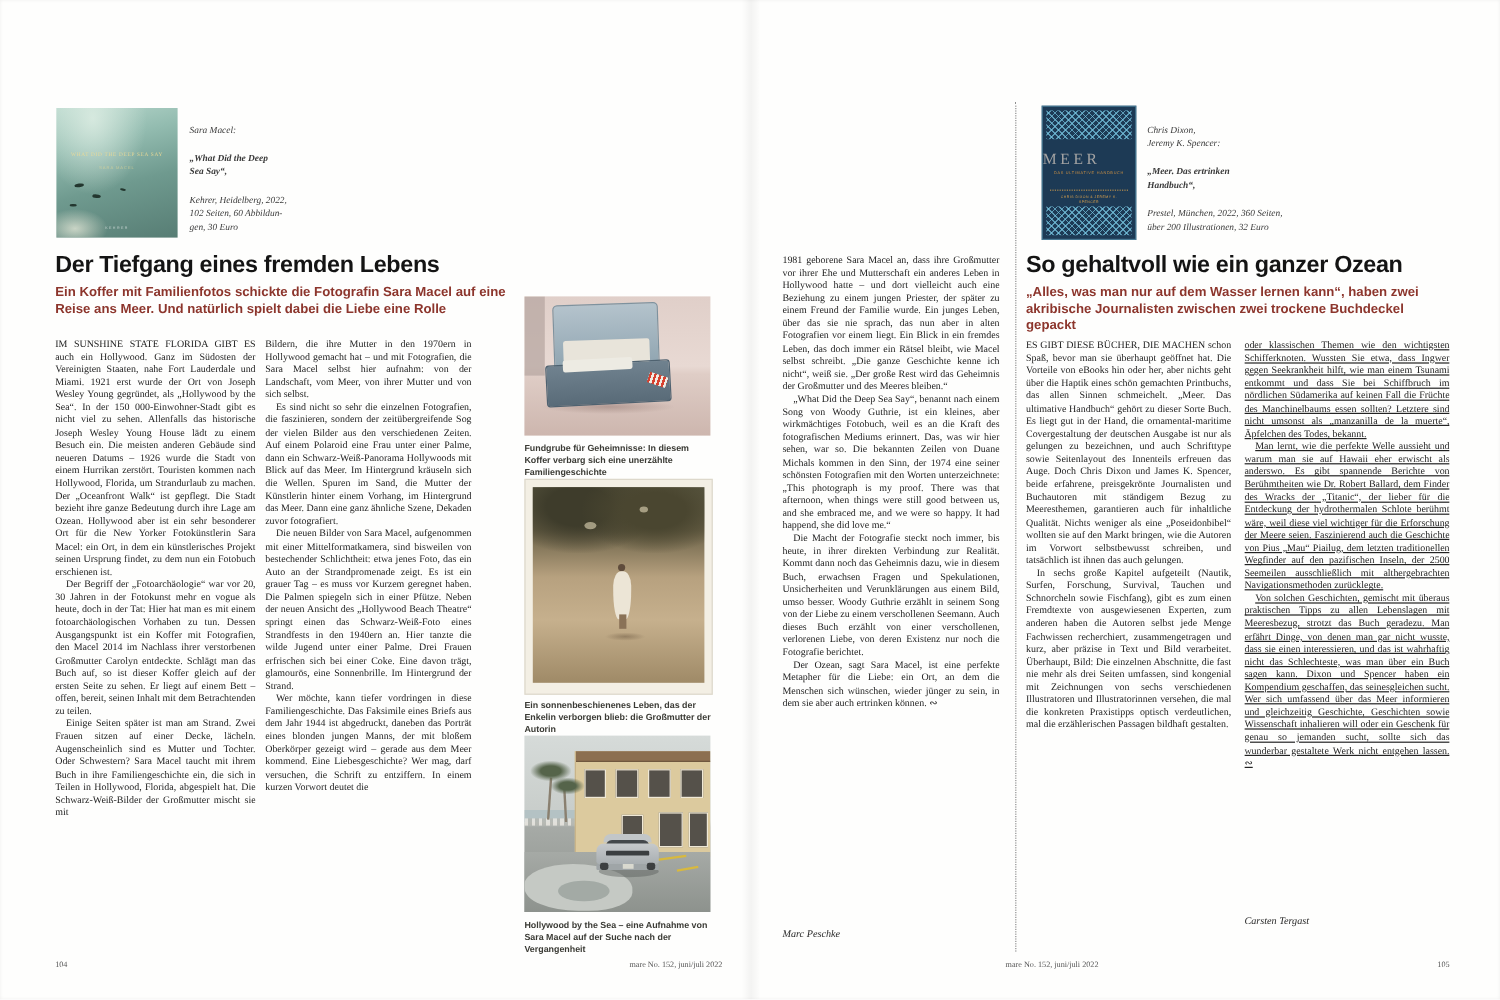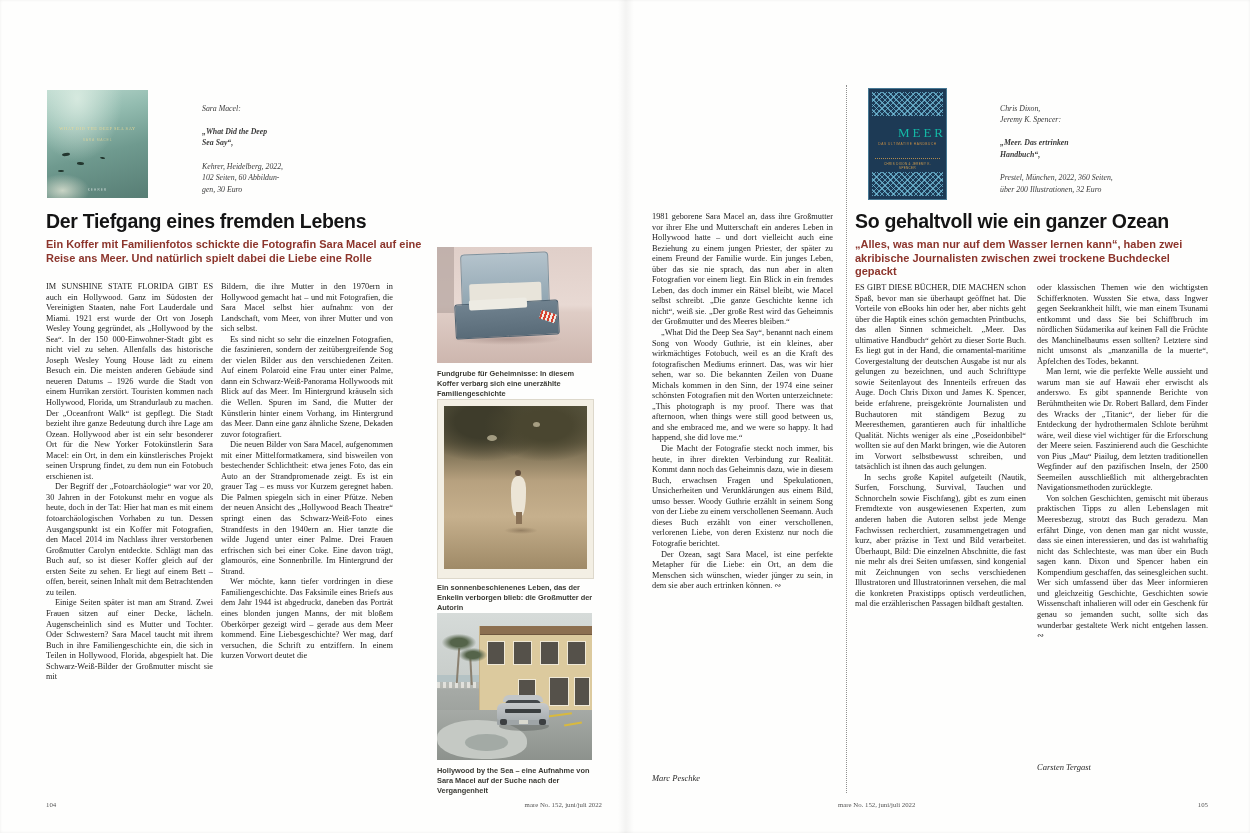--- a/index.html
+++ b/index.html
@@ -13,21 +13,21 @@
   .fold{left:618px;top:0;width:16px;height:833px;
         background:linear-gradient(90deg,rgba(0,0,0,0) 0%,rgba(0,0,0,.045) 50%,rgba(0,0,0,0) 100%);}
   
   .headline{font:bold 19.5px/22px "Liberation Sans",sans-serif;color:#141414;letter-spacing:-.3px;}
   .standfirst{font:bold 11px/13.5px "Liberation Sans",sans-serif;color:#8c352c;}
   
   .body-col{font:8.3px/10.55px "Liberation Serif",serif;color:#232323;text-align:justify;overflow:hidden;hyphens:auto;}
   .body-col p{margin:0;}
   .body-col p.ind{text-indent:9px;}
   
-  .bookinfo{font:italic 7.8px/11.6px "Liberation Serif",serif;color:#3a3a3a;white-space:pre-line;margin-left:44px;}
+  .bookinfo{font:italic 7.8px/11.6px "Liberation Serif",serif;color:#3a3a3a;white-space:pre-line;}
   .bookinfo .bi-title{font-weight:bold;display:block;}
   .bookinfo span{display:block;}
   
   .caption{font:bold 7.4px/10.2px "Liberation Sans",sans-serif;color:#3b3b35;}
   .byline{font:italic 8.5px "Liberation Serif",serif;color:#2a2a2a;}
   .footer-txt{font:6.8px "Liberation Serif",serif;color:#555;}
   .divider-dotted{border-left:1px dotted #8f8f8f;width:0;}
   
   .cover-sea{background:
      radial-gradient(ellipse at 30% 8%,rgba(222,238,228,.85),rgba(0,0,0,0) 45%),
@@ -38,22 +38,22 @@
      letter-spacing:.8px;color:rgba(235,218,150,.65);}
   .cover-sea-pub{left:0;right:0;bottom:6%;text-align:center;font:3px "Liberation Sans",sans-serif;
      letter-spacing:1.2px;color:rgba(255,255,255,.6);}
   .fish{background:#23372f;border-radius:50%;}
   .sand{left:-12%;bottom:-8%;width:55%;height:30%;background:radial-gradient(ellipse,rgba(226,230,214,.8),rgba(0,0,0,0) 70%);}
   
   .cover-meer{background:#1d3a55;border:1px solid rgba(126,200,227,.45);overflow:hidden;}
   .meer-band{left:3px;right:3px;height:24px;background:
      repeating-linear-gradient(45deg,rgba(118,196,224,.7) 0 1px,rgba(0,0,0,0) 1px 4px),
      repeating-linear-gradient(-45deg,rgba(118,196,224,.7) 0 1px,rgba(0,0,0,0) 1px 4px);}
-  .meer-title{left:0;right:0;top:33%;text-align:right;font:13px "Liberation Serif",serif;
-     letter-spacing:3px;color:#14b8a6;margin-left:26px;}
+  .meer-title{left:0;right:0;top:33%;text-align:left;font:13px "Liberation Serif",serif;
+     letter-spacing:3px;color:#a3a3a3;}
   .meer-sub{left:0;right:0;top:48%;text-align:center;font:3.2px "Liberation Sans",sans-serif;
      letter-spacing:.6px;color:#c98f44;}
   .meer-authors{left:8%;right:8%;top:63%;text-align:center;font:2.9px "Liberation Sans",sans-serif;
      letter-spacing:.4px;color:#d8a04c;border-top:1px dotted rgba(216,160,76,.8);padding-top:3px;}
   
   .photo{overflow:hidden;}
   .ph-suitcase{background:linear-gradient(180deg,#e0cfc9 0%,#e8d9d3 50%,#dfcdc6 56%,#cdb6ae 100%);}
   .sc-darkstrip{left:0;top:0;width:17px;height:66px;background:#b7a7a2;opacity:.75;}
   .sc-lid{left:24px;top:6px;width:86px;height:52px;transform:rotate(-2deg);
      background:linear-gradient(180deg,#b4c3cc,#8fa4b0);border:1px solid #7e929e;border-radius:4px 4px 2px 2px;}
@@ -232,21 +232,21 @@
 über 200 Illustrationen, 32 Euro</span>
   </div>
 
   <div class="abs headline" style="left:855px;top:210px;width:360px;">So gehaltvoll wie ein ganzer Ozean</div>
   <div class="abs standfirst" style="left:855px;top:238px;width:352px;">„Alles, was man nur auf dem Wasser lernen kann“, haben zwei akribische Journalisten zwischen zwei trockene Buchdeckel gepackt</div>
 
   <div class="abs body-col" style="left:855px;top:283px;width:171px;height:510px;">
     <p>ES GIBT DIESE BÜCHER, DIE MACHEN schon Spaß, bevor man sie überhaupt geöffnet hat. Die Vorteile von eBooks hin oder her, aber nichts geht über die Haptik eines schön gemachten Printbuchs, das allen Sinnen schmeichelt. „Meer. Das ultimative Handbuch“ gehört zu dieser Sorte Buch. Es liegt gut in der Hand, die ornamental-maritime Covergestaltung der deutschen Ausgabe ist nur als gelungen zu bezeichnen, und auch Schrifttype sowie Seitenlayout des Innenteils erfreuen das Auge. Doch Chris Dixon und James K. Spencer, beide erfahrene, preisgekrönte Journalisten und Buchautoren mit ständigem Bezug zu Meeresthemen, garantieren auch für inhaltliche Qualität. Nichts weniger als eine „Poseidonbibel“ wollten sie auf den Markt bringen, wie die Autoren im Vorwort selbstbewusst schreiben, und tatsächlich ist ihnen das auch gelungen.</p>
     <p class="ind">In sechs große Kapitel aufgeteilt (Nautik, Surfen, Forschung, Survival, Tauchen und Schnorcheln sowie Fischfang), gibt es zum einen Fremdtexte von ausgewiesenen Experten, zum anderen haben die Autoren selbst jede Menge Fachwissen recherchiert, zusammengetragen und kurz, aber präzise in Text und Bild verarbeitet. Überhaupt, Bild: Die einzelnen Abschnitte, die fast nie mehr als drei Seiten umfassen, sind kongenial mit Zeichnungen von sechs verschiedenen Illustratoren und Illustratorinnen versehen, die mal die konkreten Praxistipps optisch verdeutlichen, mal die erzählerischen Passagen bildhaft gestalten.</p>
   </div>
-  <div class="abs body-col" style="left:1037px;top:283px;width:171px;height:470px;">
+  <div class="abs body-col" style="left:1037px;top:283px;width:171px;height:470px;text-decoration:underline;">
     <p>oder klassischen Themen wie den wichtigsten Schifferknoten. Wussten Sie etwa, dass Ingwer gegen Seekrankheit hilft, wie man einem Tsunami entkommt und dass Sie bei Schiffbruch im nördlichen Südamerika auf keinen Fall die Früchte des Manchinelbaums essen sollten? Letztere sind nicht umsonst als „manzanilla de la muerte“, Äpfelchen des Todes, bekannt.</p>
     <p class="ind">Man lernt, wie die perfekte Welle aussieht und warum man sie auf Hawaii eher erwischt als anderswo. Es gibt spannende Berichte von Berühmtheiten wie Dr. Robert Ballard, dem Finder des Wracks der „Titanic“, der lieber für die Entdeckung der hydrothermalen Schlote berühmt wäre, weil diese viel wichtiger für die Erforschung der Meere seien. Faszinierend auch die Geschichte von Pius „Mau“ Piailug, dem letzten traditionellen Wegfinder auf den pazifischen Inseln, der 2500 Seemeilen ausschließlich mit althergebrachten Navigationsmethoden zurücklegte.</p>
     <p class="ind">Von solchen Geschichten, gemischt mit überaus praktischen Tipps zu allen Lebenslagen mit Meeresbezug, strotzt das Buch geradezu. Man erfährt Dinge, von denen man gar nicht wusste, dass sie einen interessieren, und das ist wahrhaftig nicht das Schlechteste, was man über ein Buch sagen kann. Dixon und Spencer haben ein Kompendium geschaffen, das seinesgleichen sucht. Wer sich umfassend über das Meer informieren und gleichzeitig Geschichte, Geschichten sowie Wissenschaft inhalieren will oder ein Geschenk für genau so jemanden sucht, sollte sich das wunderbar gestaltete Werk nicht entgehen lassen. ∾</p>
   </div>
   <div class="abs byline" style="left:1037px;top:762px;">Carsten Tergast</div>
 
   <div class="abs footer-txt" style="left:838px;top:801px;">mare No. 152, juni/juli 2022</div>
   <div class="abs footer-txt" style="left:1108px;top:801px;width:100px;text-align:right;">105</div>
 
 </div>

